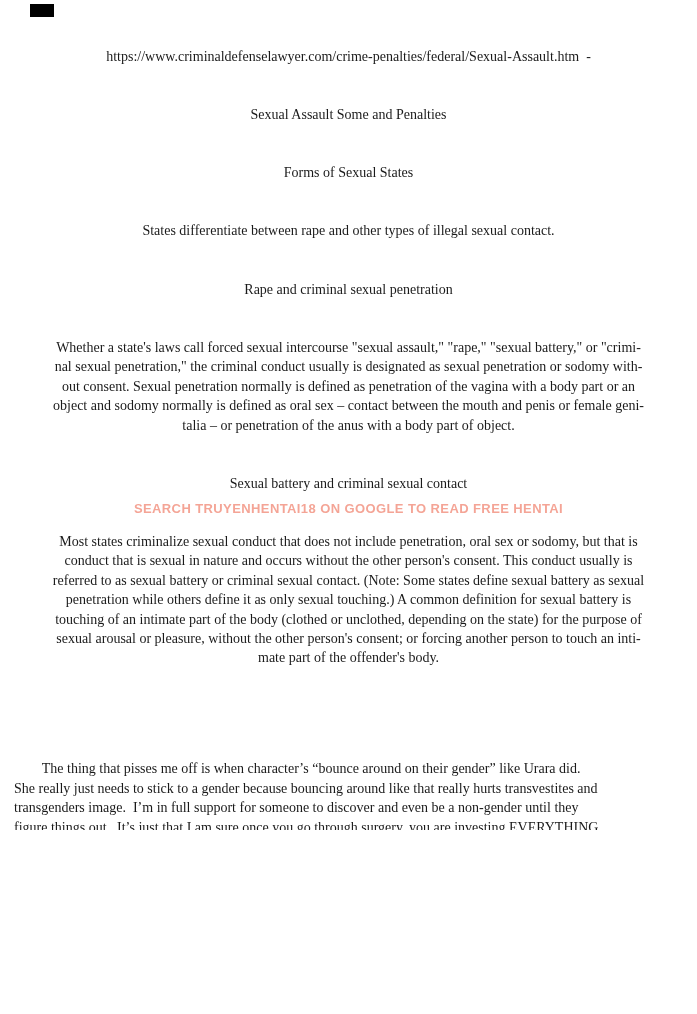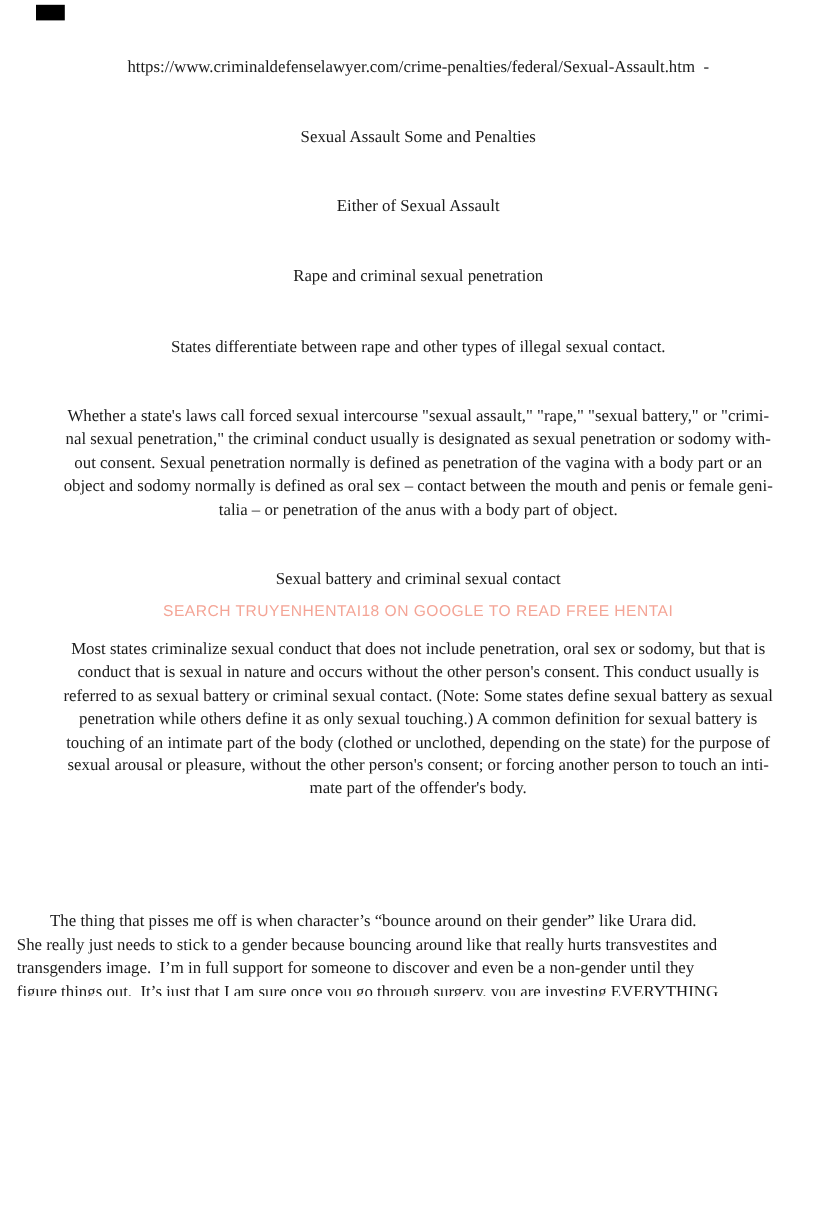--- a/index.html
+++ b/index.html
@@ -27,42 +27,42 @@
     white-space: pre;
   }
   .letter > div { margin: 0 0 19.4px 0; }
   .watermark {
     position: absolute;
     top: 499px;
     left: 0;
     right: 0;
     text-align: center;
     font-family: "Liberation Sans", sans-serif;
-    font-weight: normal;
+    font-weight: bold;
     font-size: 13px;
     letter-spacing: 0.4px;
     opacity: 0.82;
     pointer-events: none;
   }
   .redaction { position: absolute; background: #000000; }
   .redaction-top-left   { left: 30px;  top: 4px;   width: 24px;  height: 13px; }
   .redaction-bottom-corner { left: 0;  top: 999px; width: 38px;  height: 15px; }
   .redaction-bottom-bar { left: 95px;  top: 987px; width: 250px; height: 26px; }
 </style>
 </head>
 <body>
 
 <div class="page">
 
   <div class="doc-top">
     <div>https://www.criminaldefenselawyer.com/crime-penalties/federal/Sexual-Assault.htm  -</div>
     <div>Sexual Assault Some and Penalties</div>
-    <div>Either of Sexual Assault</div>
+    <div>Forms of Sexual States</div>
+    <div>States differentiate between rape and other types of illegal sexual contact.</div>
     <div>Rape and criminal sexual penetration</div>
-    <div>States differentiate between rape and other types of illegal sexual contact.</div>
     <div>Whether a state's laws call forced sexual intercourse "sexual assault," "rape," "sexual battery," or "crimi-
 nal sexual penetration," the criminal conduct usually is designated as sexual penetration or sodomy with-
 out consent. Sexual penetration normally is defined as penetration of the vagina with a body part or an
 object and sodomy normally is defined as oral sex – contact between the mouth and penis or female geni-
 talia – or penetration of the anus with a body part of object.</div>
     <div>Sexual battery and criminal sexual contact</div>
     <div>Most states criminalize sexual conduct that does not include penetration, oral sex or sodomy, but that is
 conduct that is sexual in nature and occurs without the other person's consent. This conduct usually is
 referred to as sexual battery or criminal sexual contact. (Note: Some states define sexual battery as sexual
 penetration while others define it as only sexual touching.) A common definition for sexual battery is

